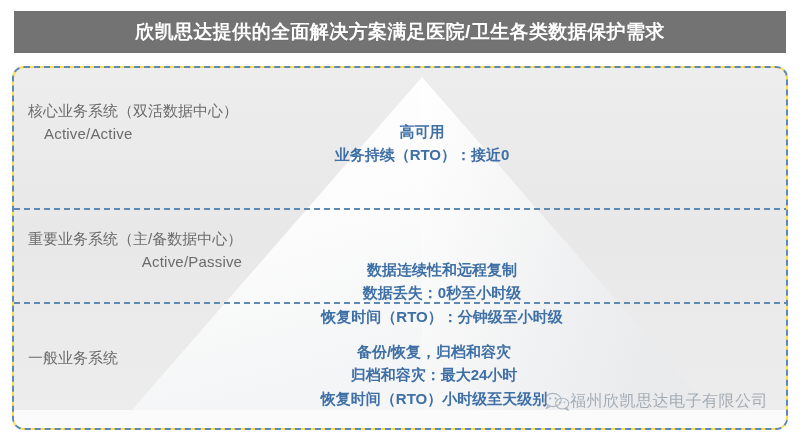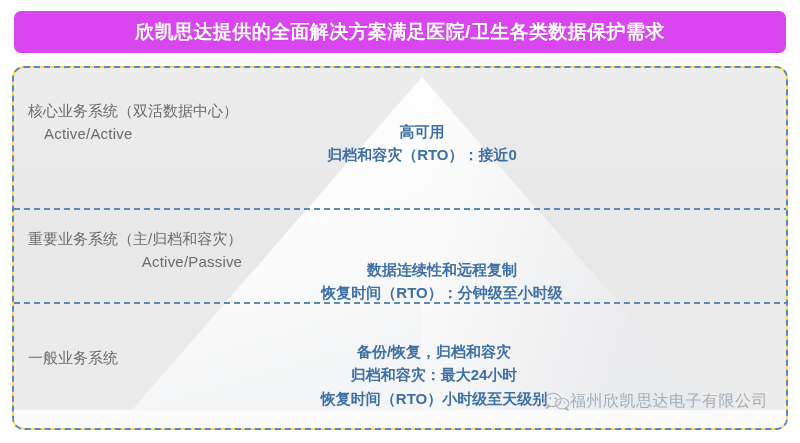--- a/index.html
+++ b/index.html
@@ -15,22 +15,22 @@
     position: relative;
   }
 
   
   .title-bar {
     position: absolute;
     left: 14px;
     top: 11px;
     width: 772px;
     height: 42px;
-    background: #d946ef;
-    border-radius: 7px;
+    background: #737373;
+    border-radius: 0;
     display: flex;
     align-items: center;
     justify-content: center;
     box-sizing: border-box;
   }
   .title-text {
     color: #ffffff;
     font-size: 19px;
     font-weight: bold;
     letter-spacing: 0.4px;
@@ -161,29 +161,30 @@
 
   <div class="divider d1"></div>
   <div class="divider d2"></div>
 
   <div class="tier-label l1">
     <span class="cn">核心业务系统（双活数据中心）</span>
     <span class="en">Active/Active</span>
   </div>
   <div class="tier-body b1">
     <span>高可用</span>
-    <span>归档和容灾（RTO）：接近0</span>
+    <span>业务持续（RTO）：接近0</span>
   </div>
 
   <div class="tier-label l2">
-    <span class="cn">重要业务系统（主/归档和容灾）</span>
+    <span class="cn">重要业务系统（主/备数据中心）</span>
     <span class="en">Active/Passive</span>
   </div>
   <div class="tier-body b2">
     <span>数据连续性和远程复制</span>
+    <span>数据丢失：0秒至小时级</span>
     <span>恢复时间（RTO）：分钟级至小时级</span>
   </div>
 
   <div class="tier-label l3">
     <span class="cn">一般业务系统</span>
   </div>
   <div class="tier-body b3">
     <span>备份/恢复，归档和容灾</span>
     <span>归档和容灾：最大24小时</span>
     <span>恢复时间（RTO）小时级至天级别</span>

